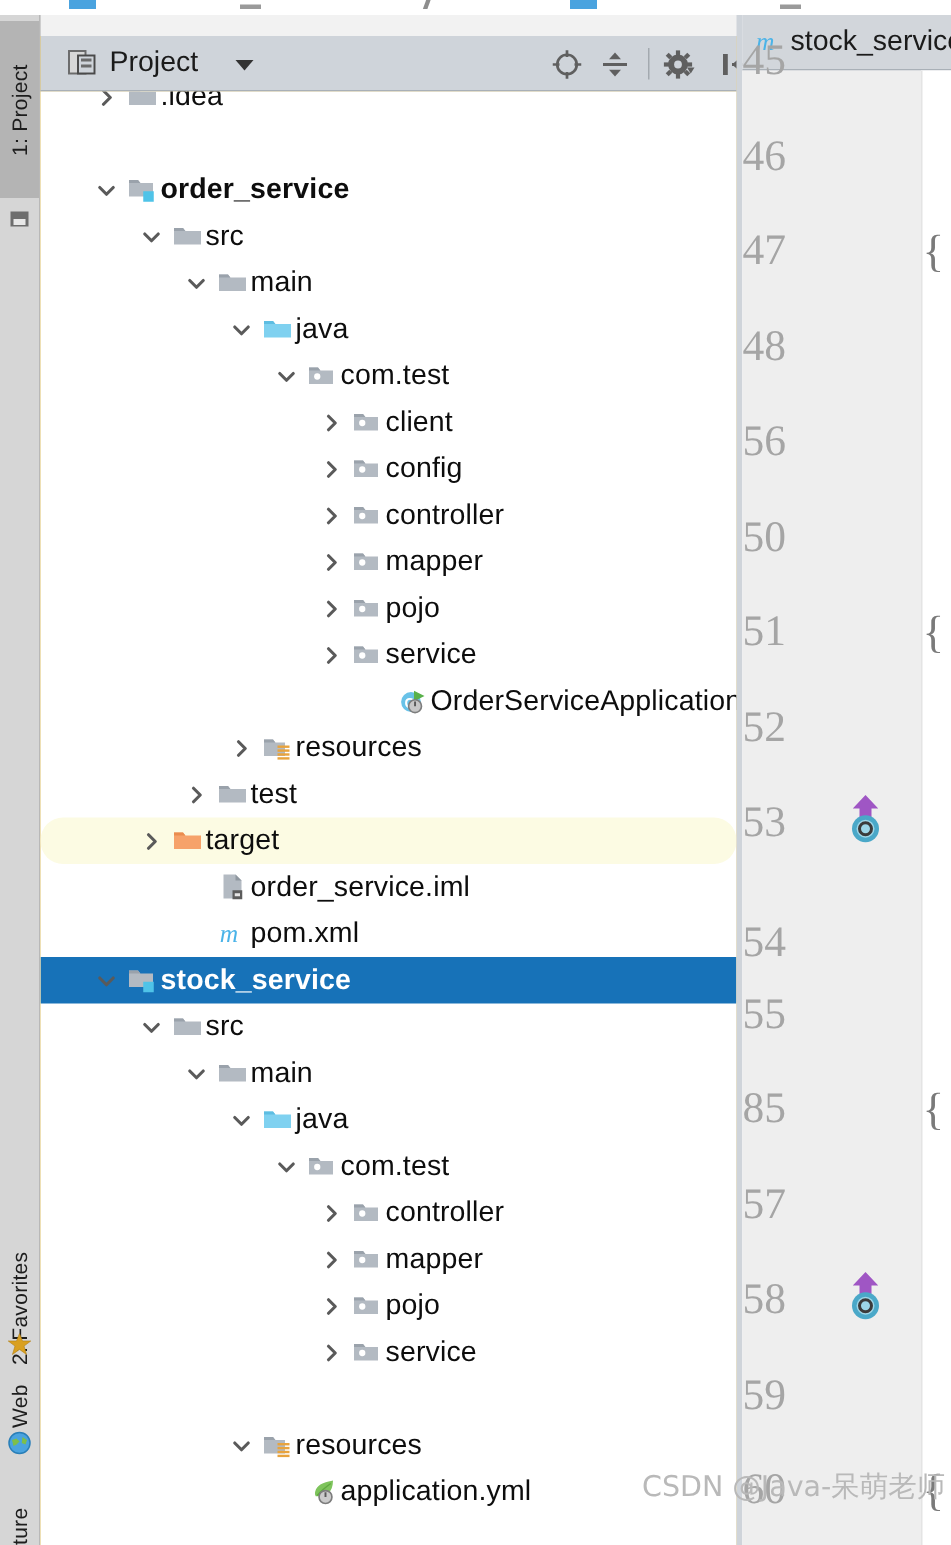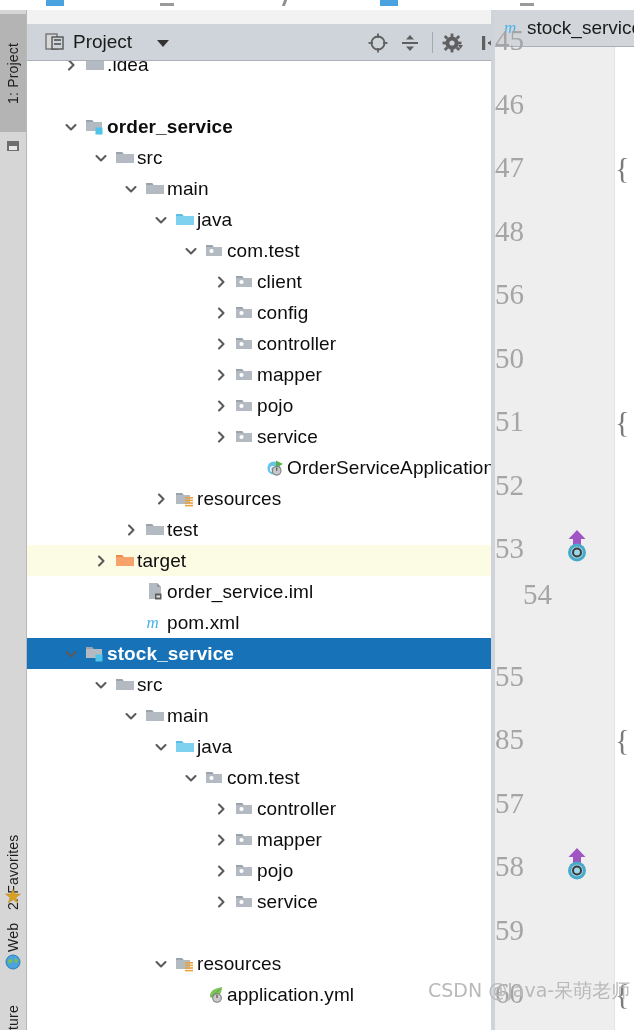--- a/index.html
+++ b/index.html
@@ -423,21 +423,21 @@
             <svg viewBox="0 0 16 16" width="16" height="16">
               <polyline points="6,3.5 10.5,8 6,12.5" fill="none" stroke="#5a5a5a" stroke-width="2.1" stroke-linecap="round" stroke-linejoin="round"></polyline>
             </svg>
           </span>
           <span class="ico" style="left: 118px; top: 5px;"><svg viewBox="0 0 20 20" width="20" height="20">
               <path d="M1 5 h6 l1.6 2 H19 v9 H1 Z" fill="#b3bac2"></path>
               <path d="M1 5 h6 l1.6 2 H1 Z" fill="#9aa2ab"></path>
             </svg></span>
           <span class="lbl" style="left: 140px;">test</span>
         </div>
-        <div class="row excl" style="top: 484px;">
+        <div class="row excl" style="top: 484px; border-radius: 15px;">
           <span class="arrow" style="left: 66px; top: 8px;">
             <svg viewBox="0 0 16 16" width="16" height="16">
               <polyline points="6,3.5 10.5,8 6,12.5" fill="none" stroke="#5a5a5a" stroke-width="2.1" stroke-linecap="round" stroke-linejoin="round"></polyline>
             </svg>
           </span>
           <span class="ico" style="left: 88px; top: 5px;"><svg viewBox="0 0 20 20" width="20" height="20">
               <path d="M1 5 h6 l1.6 2 H19 v9 H1 Z" fill="#f6a26a"></path>
               <path d="M1 5 h6 l1.6 2 H1 Z" fill="#ea8c4e"></path>
             </svg></span>
           <span class="lbl" style="left: 110px;">target</span>
@@ -620,21 +620,21 @@
     <div class="gutter" id="gutter">
         <div class="lnum" style="top: -22px;">45</div>
         <div class="lnum" style="top: 41.55px;">46</div>
         <div class="lnum" style="top: 105.1px;">47</div>
         <div class="lnum" style="top: 168.65px;">48</div>
         <div class="lnum" style="top: 232.2px;">56</div>
         <div class="lnum" style="top: 295.75px;">50</div>
         <div class="lnum" style="top: 359.3px;">51</div>
         <div class="lnum" style="top: 422.85px;">52</div>
         <div class="lnum" style="top: 486.4px;">53</div>
-        <div class="lnum" style="top: 532px; margin-left: 28px;">54</div>
+        <div class="lnum" style="top: 566px;">54</div>
         <div class="lnum" style="top: 613.5px;">55</div>
         <div class="lnum" style="top: 677.05px;">85</div>
         <div class="lnum" style="top: 740.6px;">57</div>
         <div class="lnum" style="top: 804.15px;">58</div>
         <div class="lnum" style="top: 867.7px;">59</div>
         <div class="lnum" style="top: 931.25px;">60</div>
         <span class="gmark" style="left: 65px; top: 482.4px;"><svg viewBox="0 0 34 34" width="34" height="34">
             <path d="M17 1 L25.5 10 H21 V18 H13 V10 H8.5 Z" fill="#9f56c4"></path>
             <circle cx="17" cy="23.5" r="9" fill="#4aa8c8"></circle>
             <circle cx="17" cy="23.5" r="6" fill="#9dd6e8"></circle>

